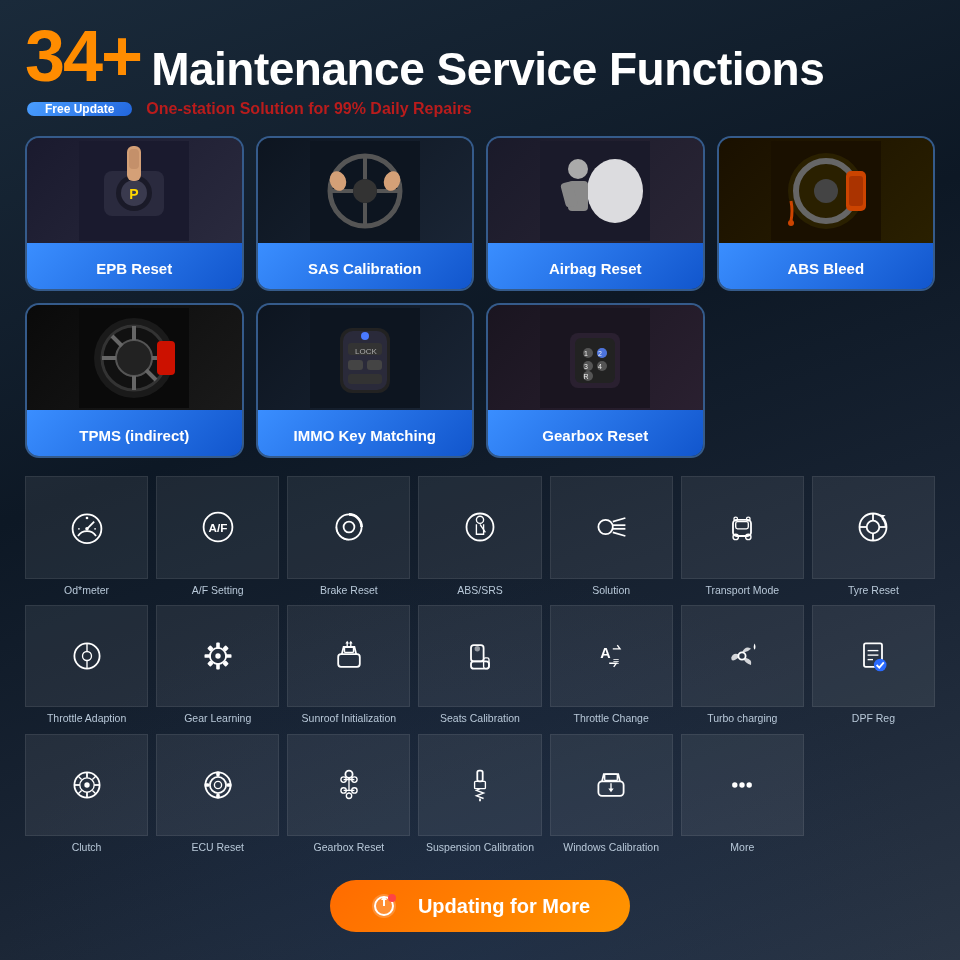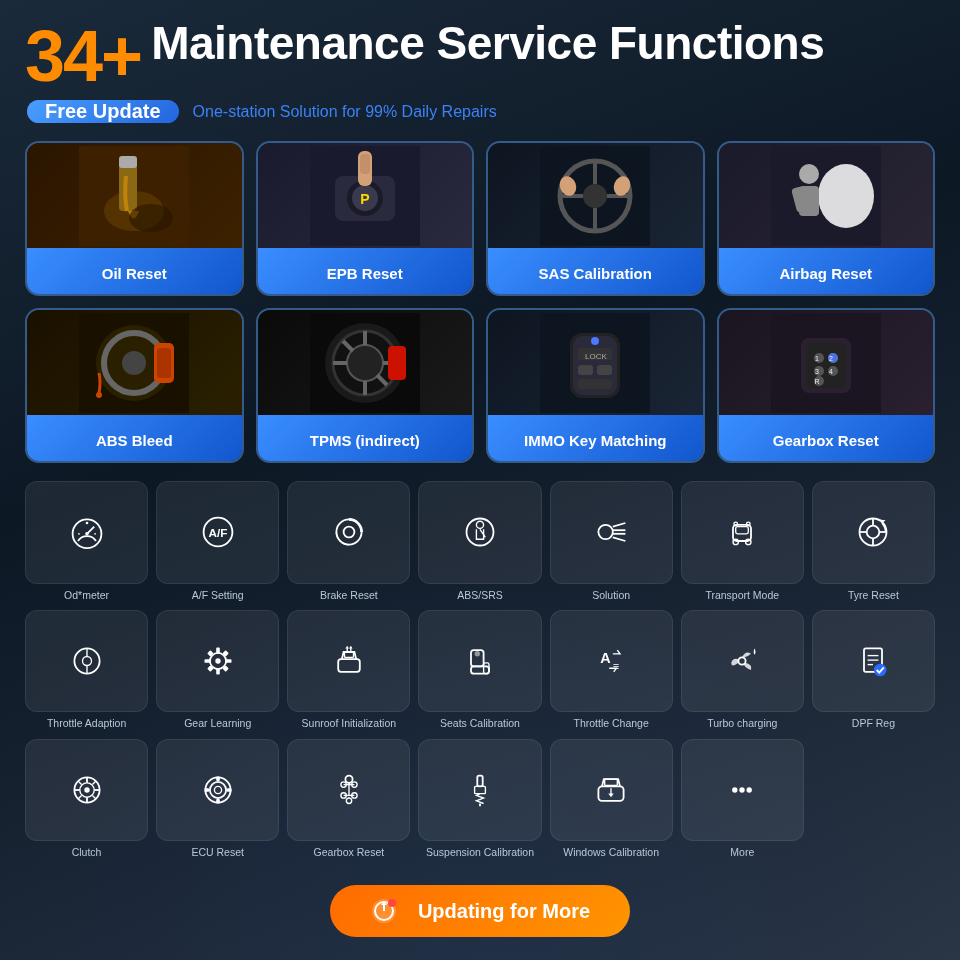--- a/index.html
+++ b/index.html
@@ -27,21 +27,21 @@
     .container {
       width: 960px;
       height: 960px;
       padding: 20px 25px;
       position: relative;
     }
 
     
     .header {
       display: flex;
-      align-items: flex-start;
+      align-items: flex-end;
       gap: 10px;
       margin-bottom: 8px;
     }
 
     .big-number {
       font-size: 72px;
       font-weight: 900;
       color: #ff8c00;
       line-height: 1;
       letter-spacing: -2px;
@@ -61,27 +61,28 @@
       gap: 14px;
       margin-bottom: 18px;
       padding-left: 2px;
     }
 
     .free-update-badge {
       background: linear-gradient(135deg, #4a9eff, #2266dd);
       color: white;
       padding: 0 18px;
       border-radius: 20px;
-      font-size: 20px;
+      font-size: 12px;
       font-weight: 700;
     }
 
     .subtitle-text {
-      color: #3b82f6;
+      color: #b91c1c;
       font-size: 16px;
+      font-weight: bold;
     }
 
     
     .main-grid {
       display: grid;
       grid-template-columns: repeat(4, 1fr);
       gap: 12px;
       margin-bottom: 18px;
     }
 
@@ -177,21 +178,21 @@
       display: flex;
       flex-direction: column;
       align-items: center;
       gap: 5px;
     }
 
     .icon-bg {
       width: 100%;
       aspect-ratio: 1.2/1;
       background: rgba(255,255,255,0.07);
-      border-radius: 12px;
+      border-radius: 0;
       display: flex;
       align-items: center;
       justify-content: center;
       border: 1px solid rgba(255,255,255,0.08);
       padding: 8px;
     }
 
     .icon-bg svg {
       width: 36px;
       height: 36px;
@@ -213,35 +214,20 @@
     <span class="big-number">34+</span>
     <span class="header-title">Maintenance Service Functions</span>
   </div>
   <div class="subtitle-row">
     <span class="free-update-badge">Free Update</span>
     <span class="subtitle-text">One-station Solution for 99% Daily Repairs</span>
   </div>
 
   <div class="main-grid">
 
-    <div class="feature-card">
-      <div class="card-image card-img-oil">
-        <svg viewBox="0 0 110 100" width="110" height="100" xmlns="http://www.w3.org/2000/svg">
-          <rect width="110" height="100" fill="#3d2000"></rect>
-
-          <ellipse cx="55" cy="65" rx="30" ry="20" fill="#5a3800" opacity="0.8"></ellipse>
-          <rect x="40" y="15" width="18" height="50" rx="4" fill="#8B6914"></rect>
-          <rect x="40" y="10" width="18" height="12" rx="3" fill="#aaa"></rect>
-          <path d="M49 65 Q55 80 60 65" fill="#c8860a" opacity="0.9"></path>
-          <path d="M47 30 Q45 50 48 65" stroke="#c8860a" stroke-width="4" fill="none" opacity="0.9"></path>
-          <ellipse cx="72" cy="72" rx="22" ry="14" fill="#2a1500" opacity="0.6"></ellipse>
-        </svg>
-      </div>
-      <div class="card-label">Oil Reset</div>
-    </div>
 
     <div class="feature-card">
       <div class="card-image card-img-epb">
         <svg viewBox="0 0 110 100" width="110" height="100" xmlns="http://www.w3.org/2000/svg">
           <rect width="110" height="100" fill="#1a1a2e"></rect>
 
           <rect x="25" y="30" width="60" height="45" rx="8" fill="#2a2a3e"></rect>
           <circle cx="55" cy="52" r="18" fill="#1a1a28"></circle>
           <circle cx="55" cy="52" r="13" fill="#3a3a4e"></circle>
           <text x="55" y="58" text-anchor="middle" fill="#ffd700" font-size="14" font-weight="bold">P</text>

